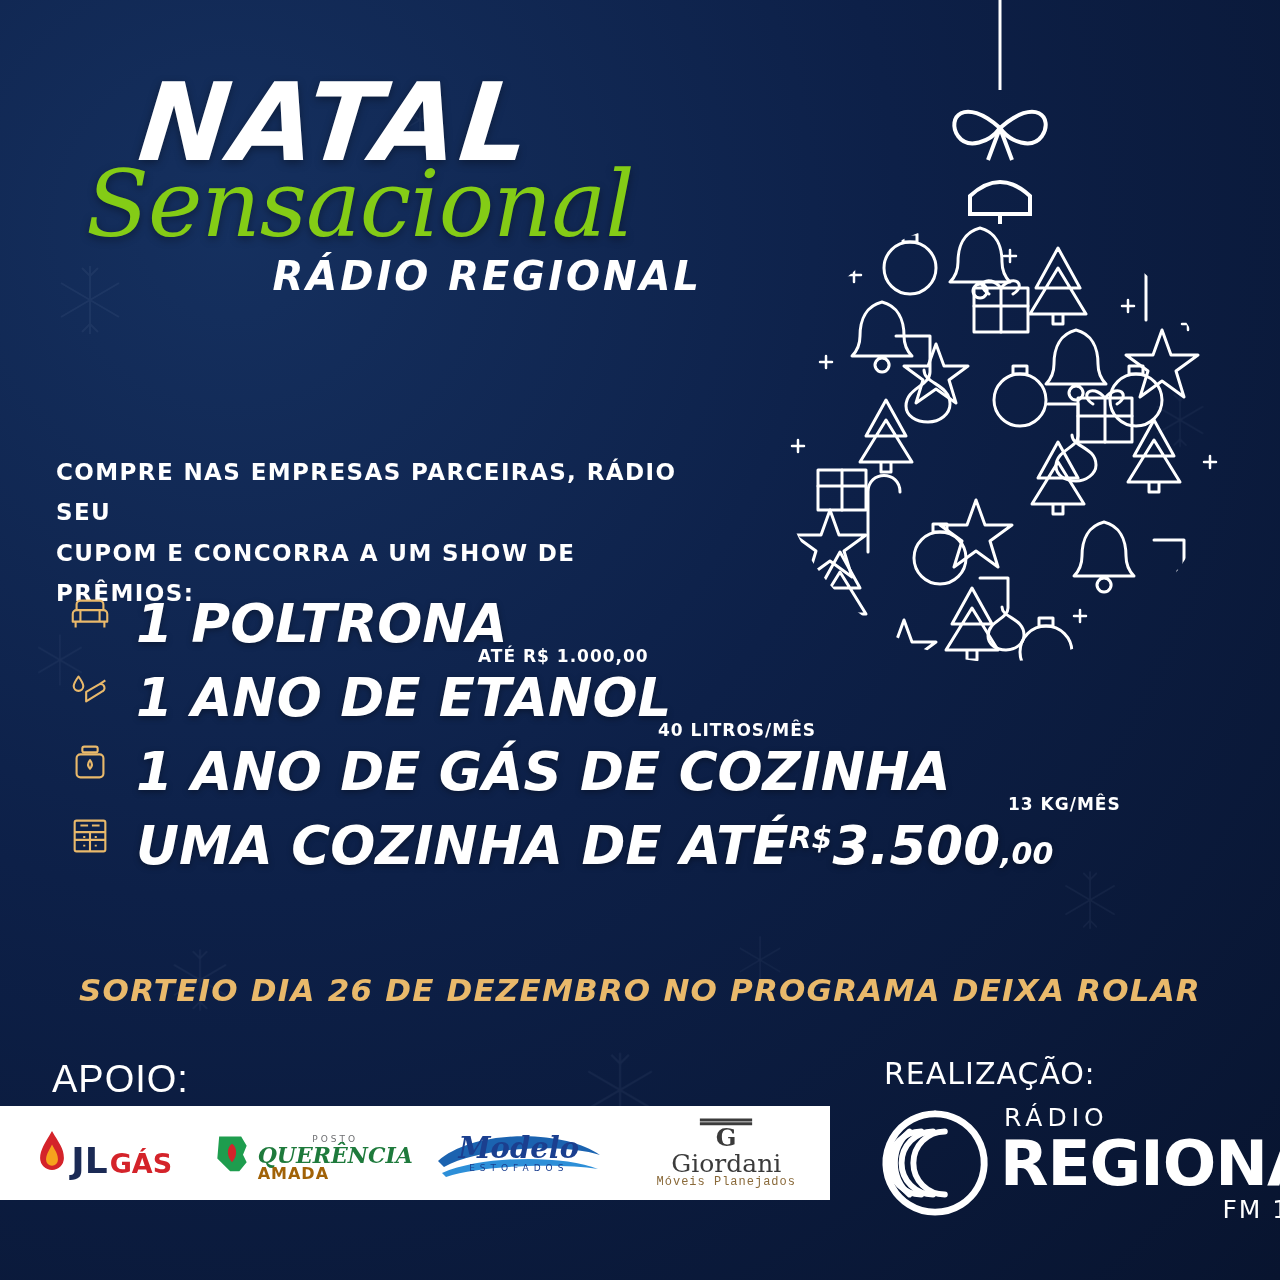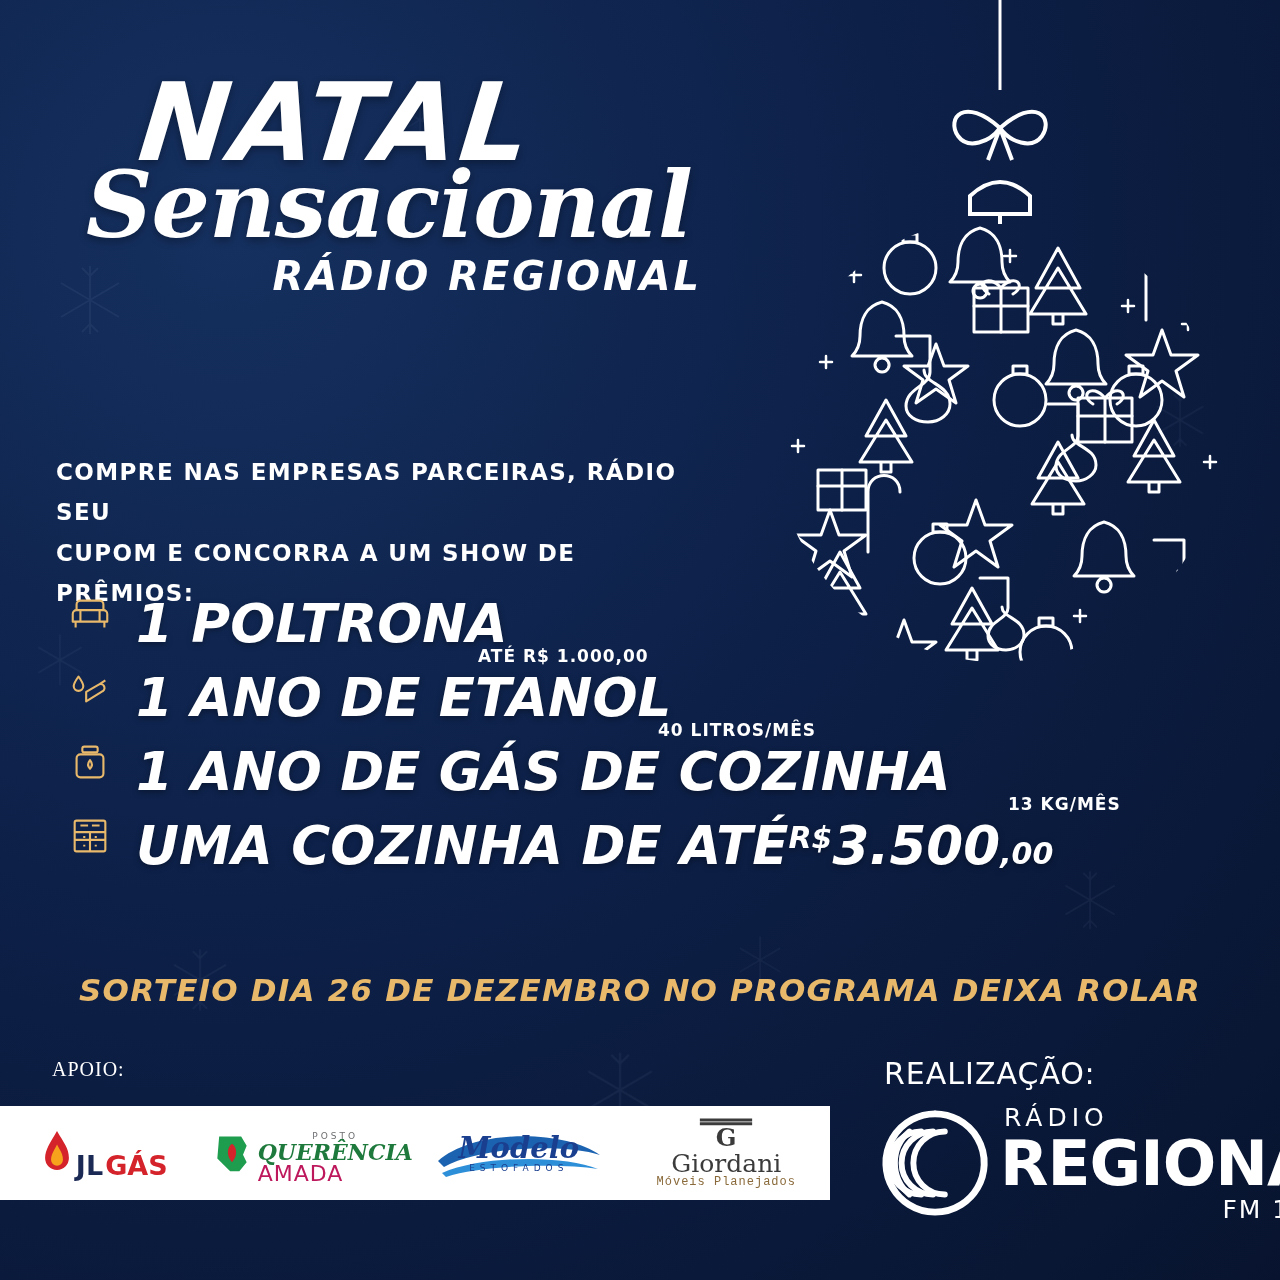--- a/index.html
+++ b/index.html
@@ -37,23 +37,23 @@
     color:#ffffff;
     line-height:0.95;
     font-style:italic;
     transform:skewX(-6deg);
     text-shadow:0 3px 8px rgba(0,0,0,.35);
     padding-left:86px;
   }
   .title-script {
     font-family:"DejaVu Serif", serif;
     font-style:italic;
-    font-weight:bold;
+    font-weight:normal;
     font-size:92px;
-    color:#ffffff;
+    color:#84cc16;
     line-height:1.0;
     margin-top:-16px;
     padding-left:32px;
     letter-spacing:-1px;
     text-shadow:0 3px 8px rgba(0,0,0,.35);
   }
   .title-sub {
     font-family:"DejaVu Sans", sans-serif;
     font-weight:bold;
     font-style:italic;
@@ -152,22 +152,22 @@
   .bauble {
     position:absolute;
     right:42px; top:0;
     width:480px; height:720px;
   }
 
   
   .apoio-label {
     position:absolute;
     left:52px; top:1058px;
-    font-family:Liberation Serif, serif;
-    font-size:20px;
+    font-family:Liberation Sans, sans-serif;
+    font-size:38px;
     letter-spacing:1px;
     color:#ffffff;
   }
   .realizacao-label {
     position:absolute;
     left:884px; top:1056px;
     font-family:"DejaVu Sans", sans-serif;
     font-size:30px;
     letter-spacing:1px;
     color:#ffffff;
@@ -433,37 +433,37 @@
 <div class="sponsor-bar">
 
   <div class="sponsor">
     <div style="display:flex;align-items:flex-end;">
       <svg viewBox="0 0 40 60" width="34" height="52">
         <path d="M20,4 C28,18 34,24 34,36 a14,14 0 0,1 -28,0 C6,26 12,18 20,4 Z" fill="#d4232a"></path>
         <path d="M20,20 C25,29 27,32 27,38 a7,7 0 0,1 -14,0 C13,32 16,28 20,20 Z" fill="#f6a21d"></path>
       </svg>
       <div style="line-height:1;margin-left:2px;">
         <div style="display:flex;align-items:baseline;">
-          <span style="font-family:'DejaVu Sans',sans-serif;font-weight:bold;font-size:27px;color:#1b2a55;">JL</span>
+          <span style="font-family:'DejaVu Sans',sans-serif;font-weight:bold;font-size:36px;color:#1b2a55;">JL</span>
           <span style="font-family:'DejaVu Sans',sans-serif;font-weight:bold;font-size:27px;color:#d4232a;margin-left:2px;">GÁS</span>
         </div>
       </div>
     </div>
   </div>
 
   <div class="sponsor">
     <div style="display:flex;align-items:center;">
       <svg viewBox="0 0 48 48" width="44" height="44">
         <path d="M10,6 h24 l6,10 l-4,10 l4,8 l-8,10 h-10 l-8,-8 l-6,-6 Z" fill="#1e9d4e"></path>
         <path d="M24,14 c6,4 6,14 0,20 c-6,-6 -6,-16 0,-20 Z" fill="#d4232a"></path>
       </svg>
       <div style="line-height:1;margin-left:4px;margin-top:10px;">
         <div style="font-family:'DejaVu Sans',sans-serif;font-size:9px;letter-spacing:3px;color:#6d6e71;text-align:center;">POSTO</div>
         <div style="font-family:'DejaVu Serif',serif;font-weight:bold;font-style:italic;font-size:22px;color:#1e7a3c;">QUERÊNCIA</div>
-        <div style="font-family:'DejaVu Sans',sans-serif;font-weight:normal;font-size:22px;color:#be185d;letter-spacing:1px;">AMADA</div>
+        <div style="font-family:'DejaVu Sans',sans-serif;font-weight:bold;font-size:16px;color:#a16207;letter-spacing:1px;">AMADA</div>
       </div>
     </div>
   </div>
 
   <div class="sponsor">
     <div style="position:relative;width:170px;height:64px;display:flex;flex-direction:column;align-items:center;justify-content:center;">
       <svg viewBox="0 0 170 64" width="170" height="64" style="position:absolute;inset:0;">
         <path d="M4,40 C40,8 130,8 166,34 C130,22 46,26 10,46 Z" fill="#1b63b0"></path>
         <path d="M8,52 C50,34 130,34 164,48 C126,42 48,44 12,56 Z" fill="#2d8fd8"></path>
       </svg>

